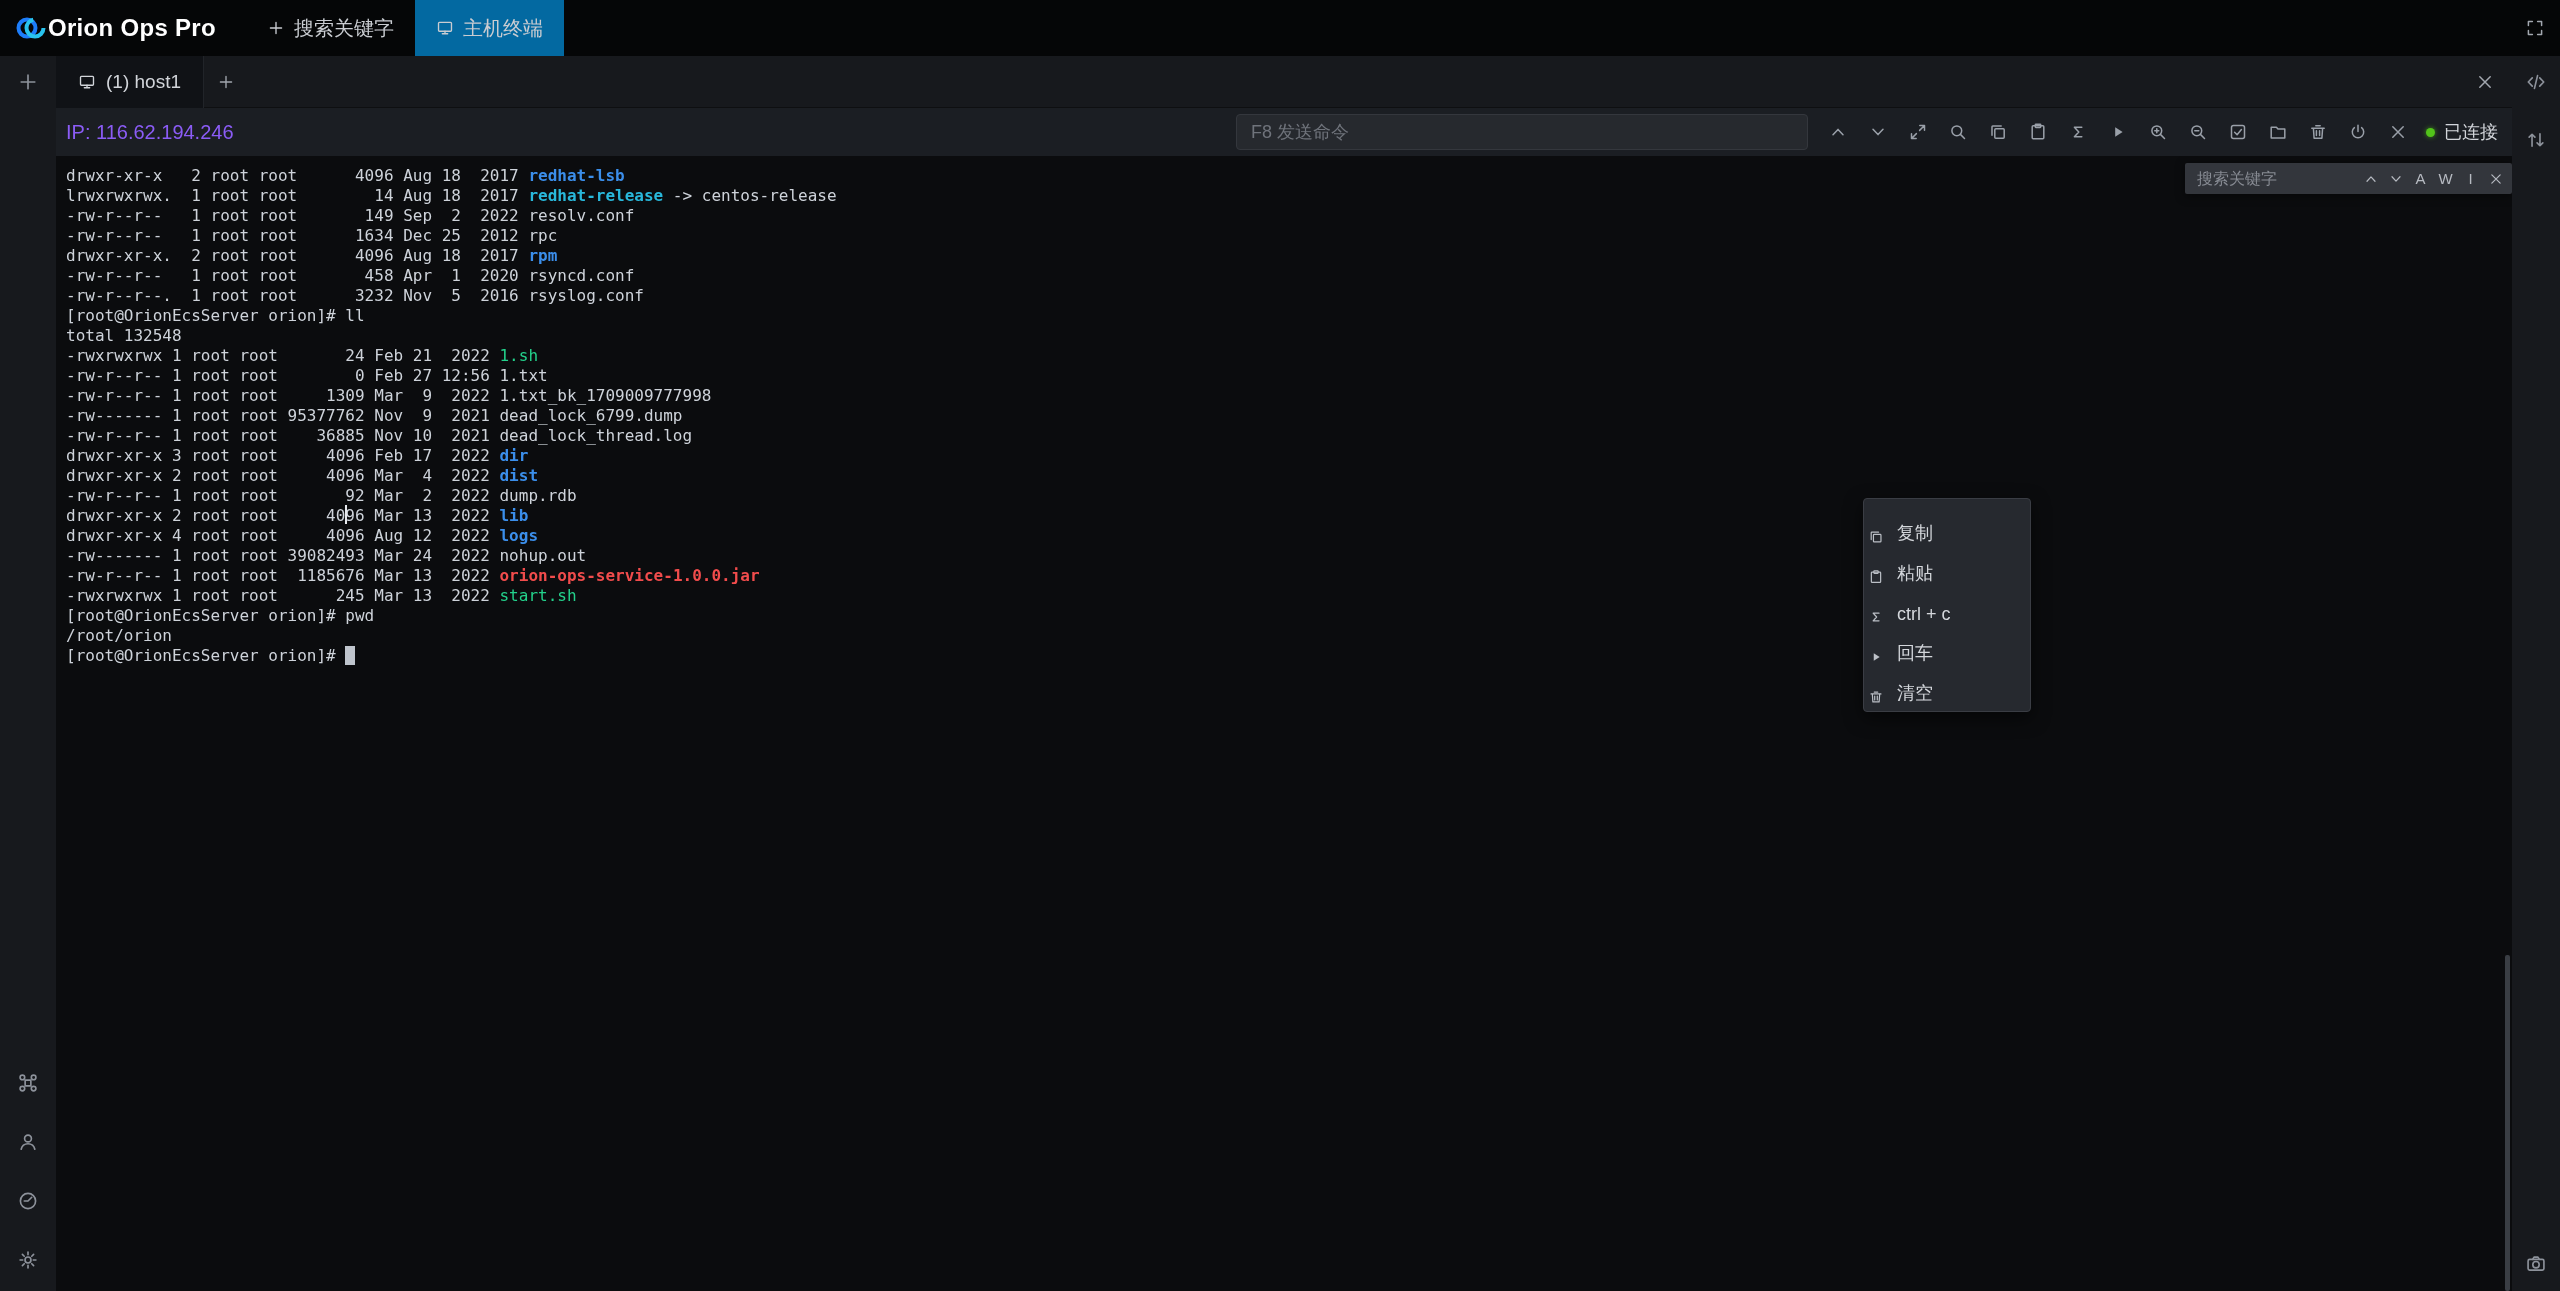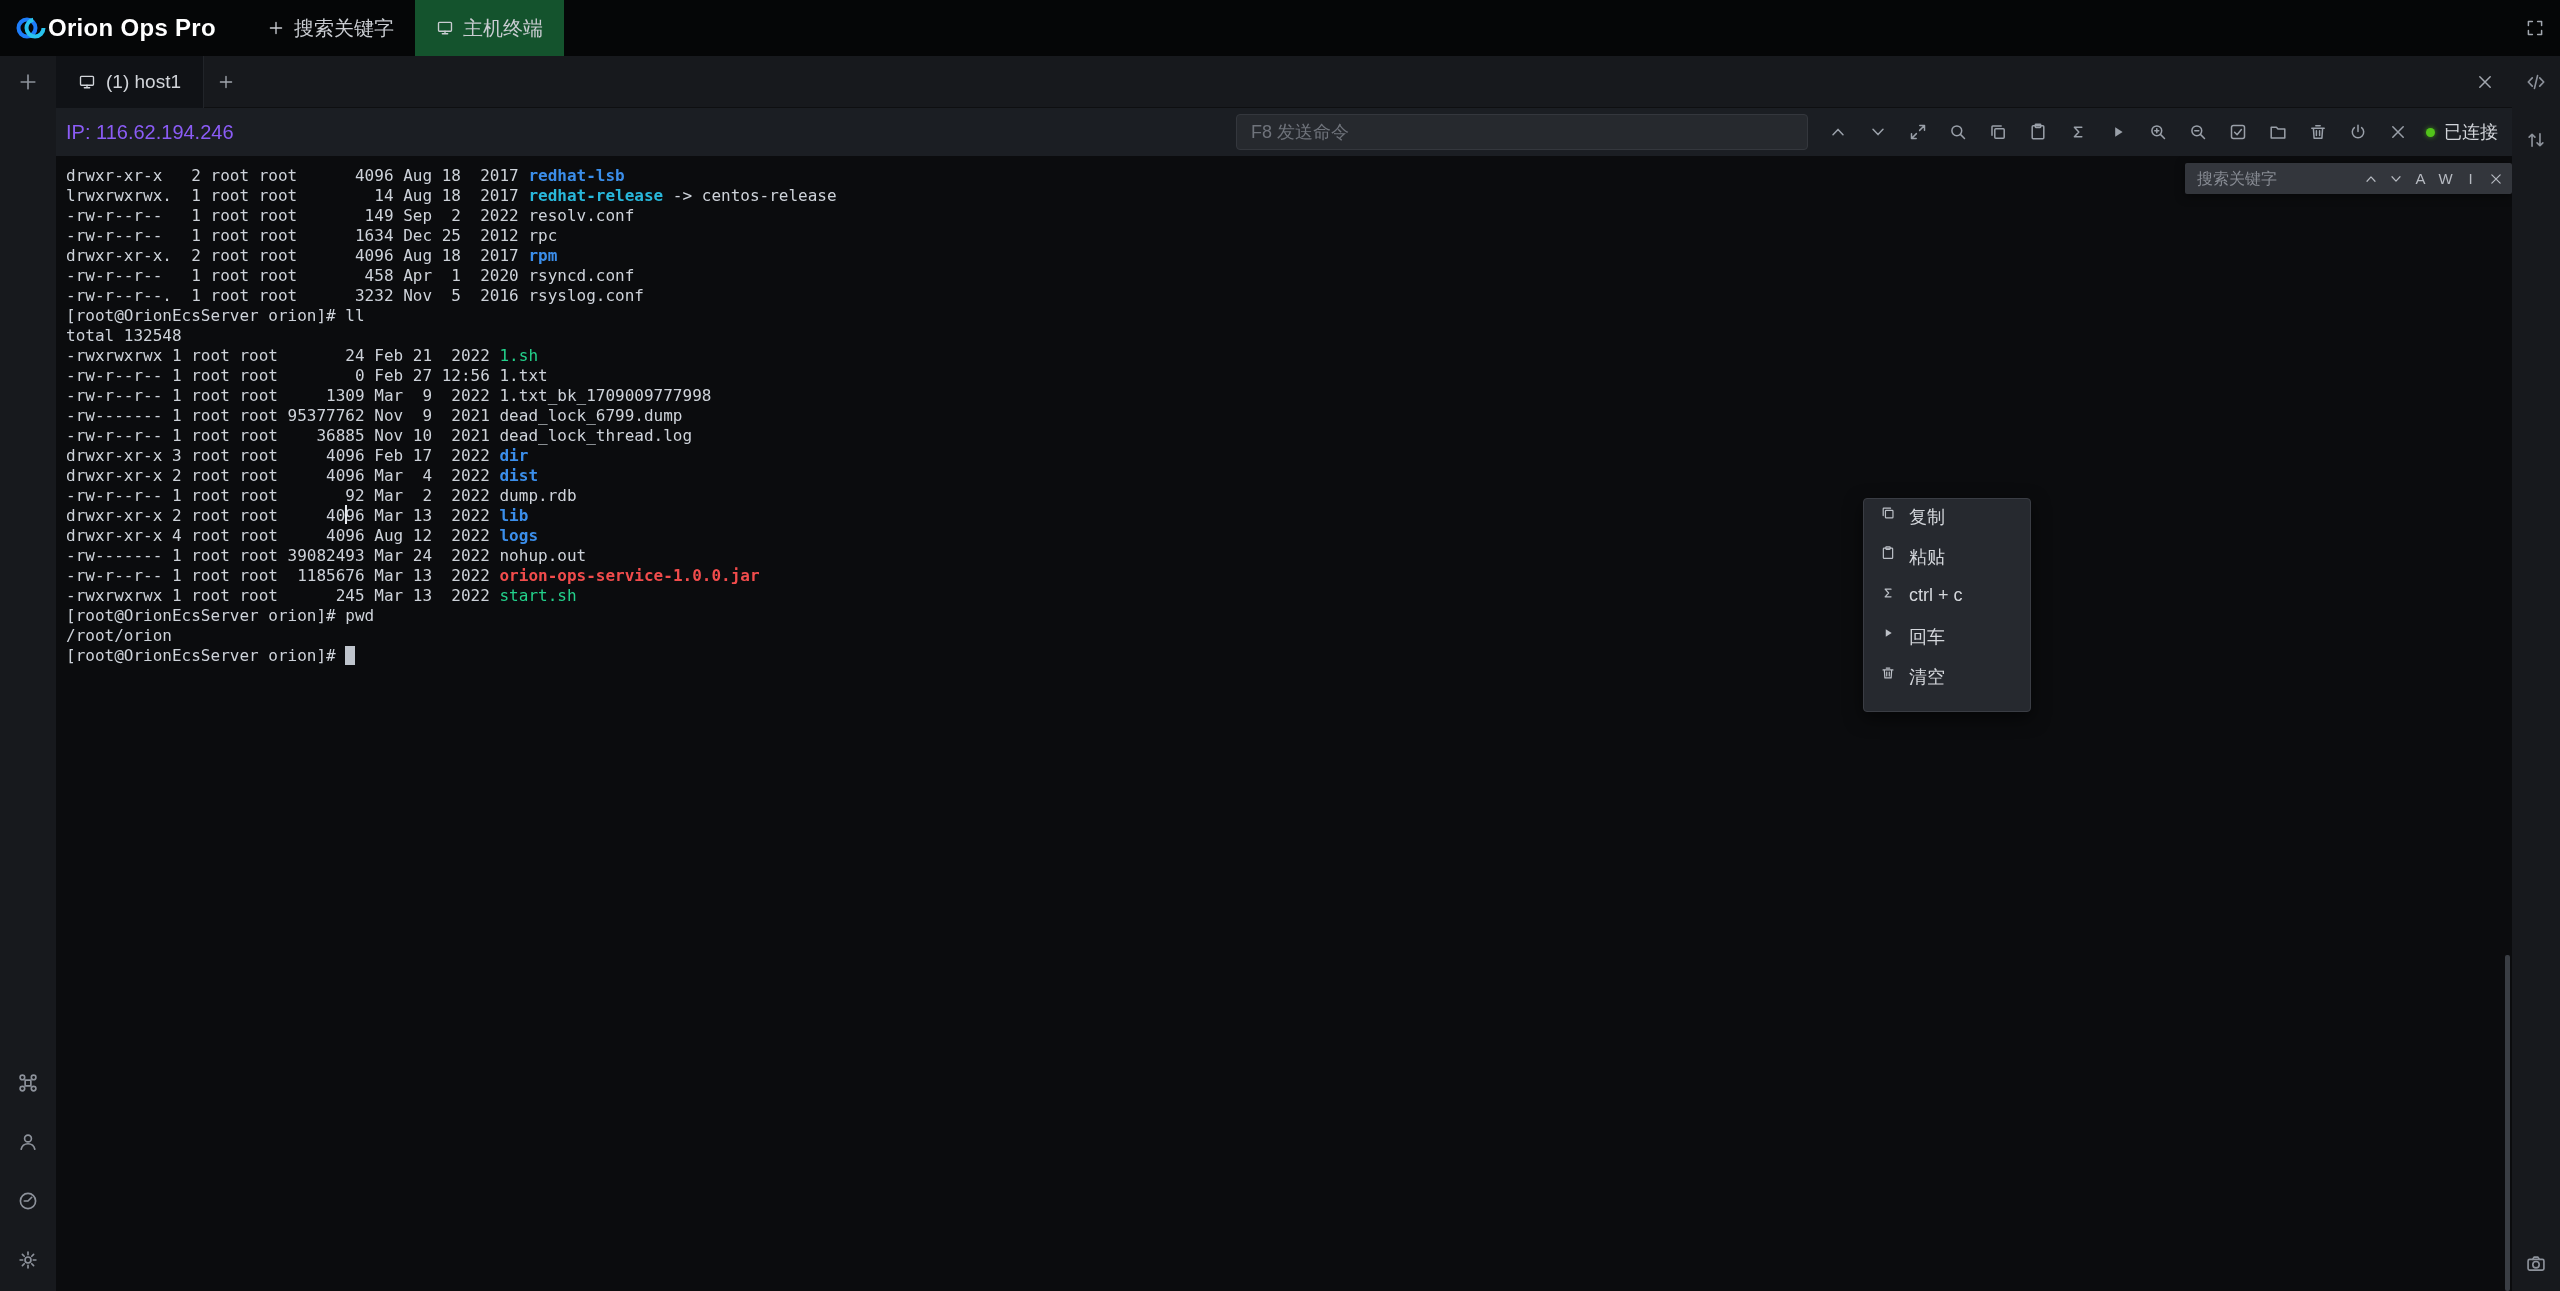--- a/index.html
+++ b/index.html
@@ -4,21 +4,21 @@
 <style>
   *{margin:0;padding:0;box-sizing:border-box}
   html,body{width:2560px;height:1291px;overflow:hidden;background:#0b0c0e;font-family:"Liberation Sans",sans-serif}
   .app{width:100%;height:100%;display:flex;flex-direction:column}
 
   
   .topbar{height:56px;flex:0 0 56px;background:#050607;display:flex;align-items:stretch;color:#cdd0d5}
   .brand{display:flex;align-items:center;padding:0 30px 0 14px}
   .brand-title{font-size:24px;font-weight:bold;color:#ffffff;letter-spacing:.3px}
   .topbar-item{display:flex;align-items:center;gap:9px;padding:0 21px;font-size:20px;color:#c9ccd1;cursor:pointer}
-  .topbar-item.active{background:#14532d}
+  .topbar-item.active{background:#0369a1}
   .topbar-spacer{flex:1}
   .topbar-right{display:flex;align-items:center;padding-right:15px;color:#a7acb4}
 
   
   .main{flex:1;display:flex;min-height:0}
   .left-sidebar{width:56px;background:#17191d;display:flex;flex-direction:column;align-items:center;padding:13px 0 18px}
   .sidebar-bottom{margin-top:auto;display:flex;flex-direction:column;gap:33px;align-items:center}
   .right-sidebar{width:48px;background:#17191d;display:flex;flex-direction:column;align-items:center;padding:13px 0 14px;gap:32px}
   .right-sidebar .push-bottom{margin-top:auto}
   .center{flex:1;display:flex;flex-direction:column;min-width:0}
@@ -53,21 +53,21 @@
   .scroll-thumb{position:absolute;right:2px;bottom:0;width:5px;height:336px;background:#3a3e44;border-radius:2px}
 
   
   .search-widget{position:absolute;top:7px;right:0;width:327px;height:31px;background:#33363c;border-radius:2px;display:flex;align-items:center;padding:0 4px 0 12px;box-shadow:0 2px 10px rgba(0,0,0,.5)}
   .search-input{flex:1;min-width:0;background:transparent;border:none;outline:none;color:#d4d7dc;font-size:16px;font-family:"Liberation Sans",sans-serif}
   .search-input::placeholder{color:#878b93}
   .sbtn{width:25px;height:26px;display:flex;align-items:center;justify-content:center;color:#b6bac1;background:none;border:none;font-size:15px;cursor:pointer;font-family:"Liberation Sans",sans-serif}
 
   
   .context-menu{position:absolute;left:1863px;top:498px;width:168px;background:#26292f;border:1px solid #3a3d44;border-radius:4px;box-shadow:0 6px 18px rgba(0,0,0,.55);padding:6px 0;z-index:10}
-  .cm-item{height:40px;display:flex;align-items:flex-start;gap:13px;padding:0 16px;color:#d4d7dc;font-size:18px;cursor:pointer}
+  .cm-item{height:40px;display:flex;align-items:flex-end;gap:13px;padding:0 4px;color:#d4d7dc;font-size:18px;cursor:pointer}
   .cm-item .ic{color:#bcc0c7}
 
   
   .ic{width:20px;height:20px;display:inline-flex;flex:none}
   .ic svg{width:100%;height:100%;display:block}
   .ic-sm{width:16px;height:16px}
   .ic-md{width:18px;height:18px}
   .ic-lg{width:22px;height:22px}
   .sidebtn{background:none;border:none;color:#8d929b;cursor:pointer;display:flex;align-items:center;justify-content:center;padding:0}
   .ghostbtn{background:none;border:none;color:#a2a7af;cursor:pointer;display:flex;align-items:center;justify-content:center;padding:0}

